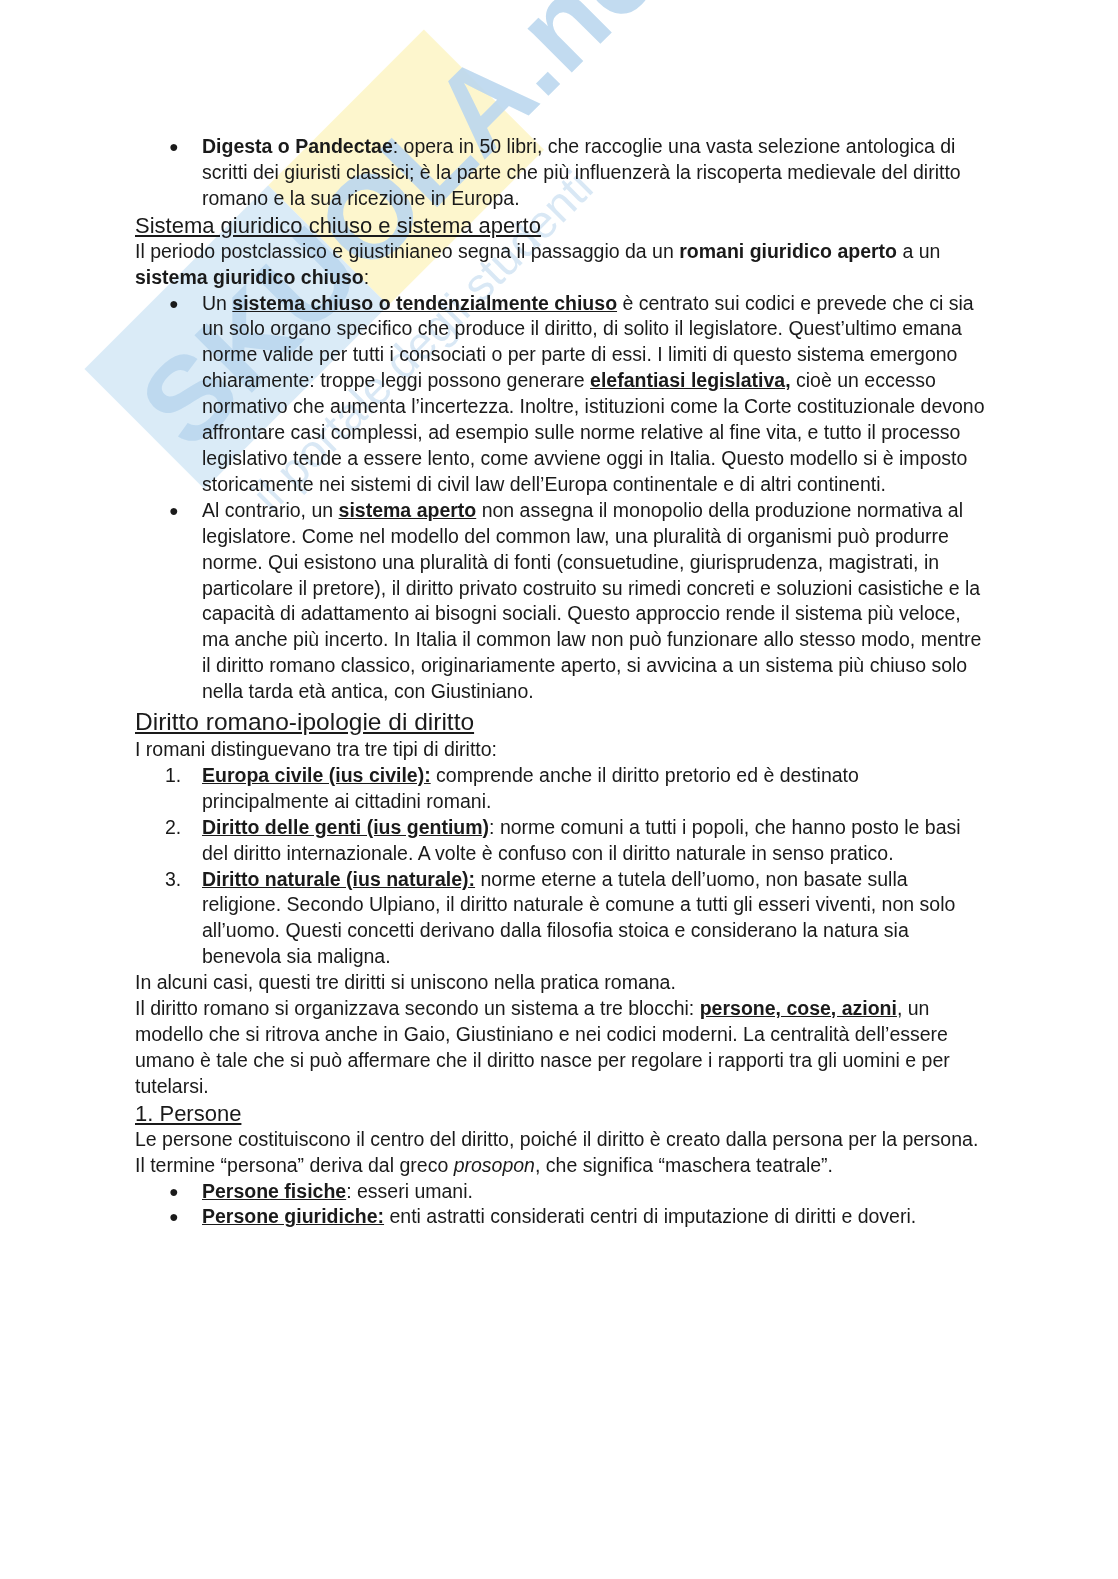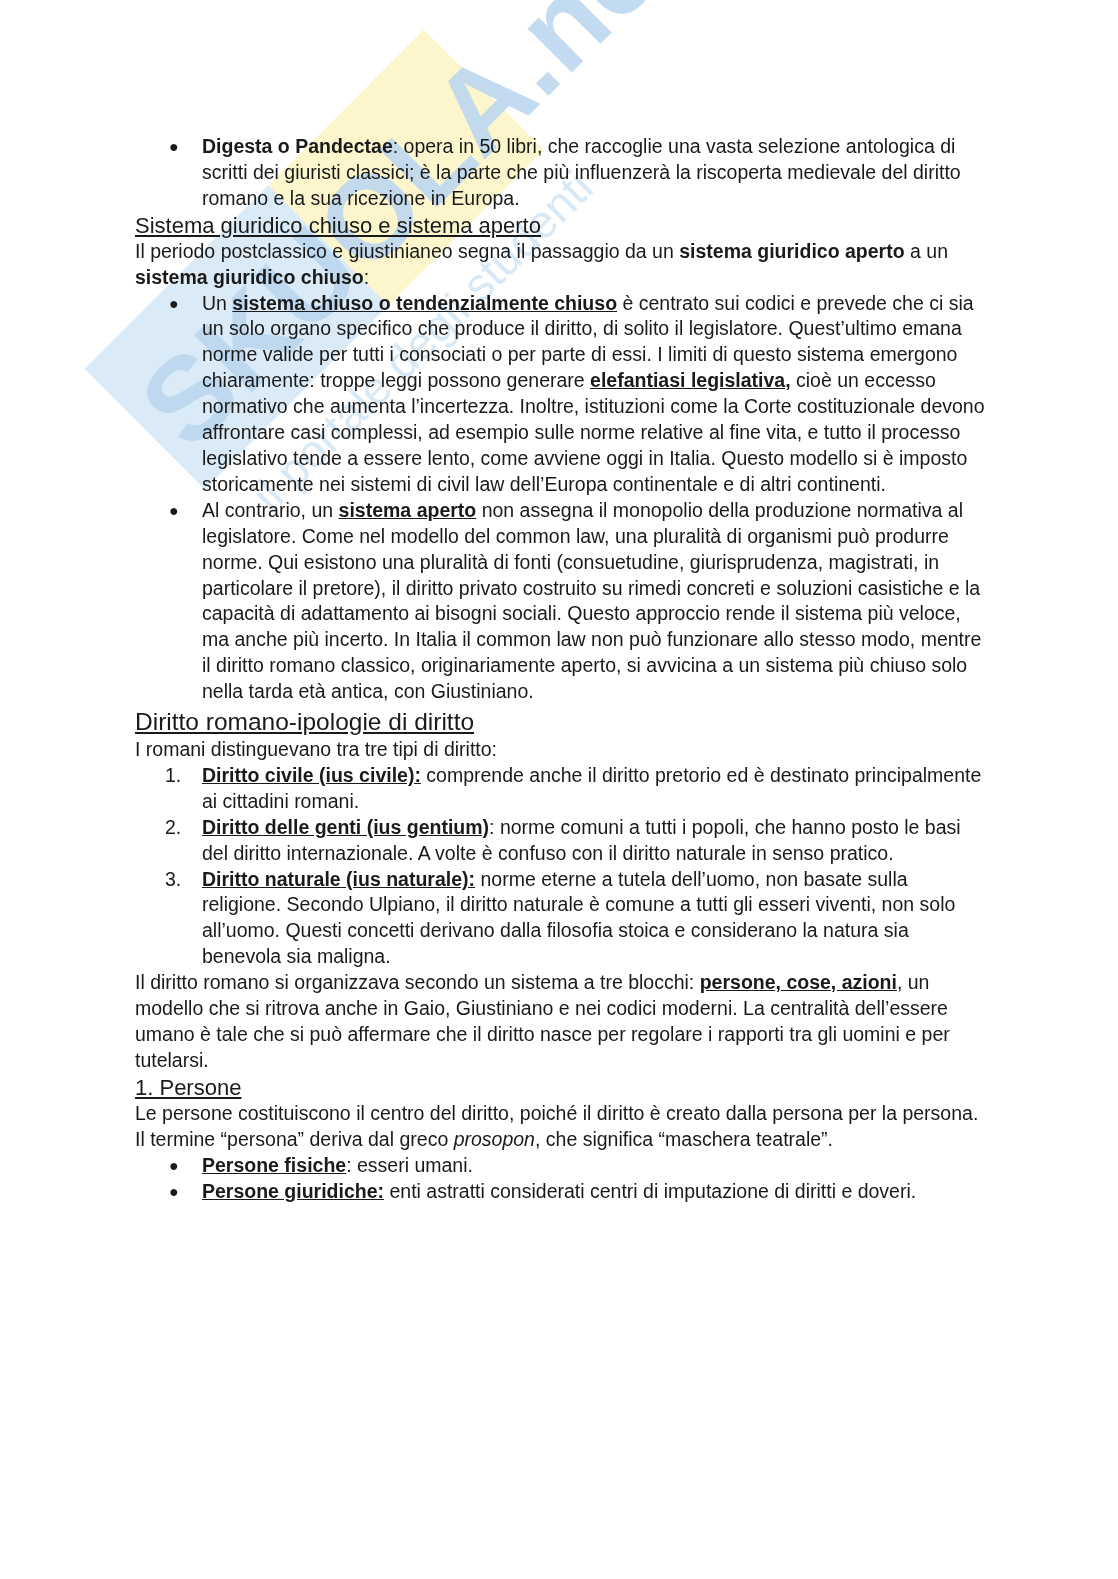--- a/index.html
+++ b/index.html
@@ -44,33 +44,34 @@
     </g>
   </svg>
 
   <div class="content">
 
     <ul class="bullets" id="intro-list">
         <li><span class="marker">●</span><span class="b">Digesta o Pandectae</span><span class="">: opera in 50 libri, che raccoglie una vasta selezione antologica di scritti dei giuristi classici; è la parte che più influenzerà la riscoperta medievale del diritto romano e la sua ricezione in Europa.</span></li>
       </ul>
 
     <p class="h2">Sistema giuridico chiuso e sistema aperto</p>
-    <p><span class="">Il periodo postclassico e giustinianeo segna il passaggio da un </span><span class="b">sistema giuridico aperto</span><span class=""> a un </span><span class="b">sistema giuridico chiuso</span><span class="">:</span></p>
+    <p><span class="">Il periodo postclassico e giustinianeo segna il passaggio da un </span><span class="b">romani giuridico aperto</span><span class=""> a un </span><span class="b">sistema giuridico chiuso</span><span class="">:</span></p>
     <ul class="bullets">
         <li><span class="marker">●</span><span class="">Un </span><span class="b u">sistema chiuso o tendenzialmente chiuso</span><span class=""> è centrato sui codici e prevede che ci sia un solo organo specifico che produce il diritto, di solito il legislatore. Quest’ultimo emana norme valide per tutti i consociati o per parte di essi. I limiti di questo sistema emergono chiaramente: troppe leggi possono generare </span><span class="b u">elefantiasi legislativa,</span><span class=""> cioè un eccesso normativo che aumenta l’incertezza. Inoltre, istituzioni come la Corte costituzionale devono affrontare casi complessi, ad esempio sulle norme relative al fine vita, e tutto il processo legislativo tende a essere lento, come avviene oggi in Italia. Questo modello si è imposto storicamente nei sistemi di civil law dell’Europa continentale e di altri continenti.</span></li>
         <li><span class="marker">●</span><span class="">Al contrario, un </span><span class="b u">sistema aperto</span><span class=""> non assegna il monopolio della produzione normativa al legislatore. Come nel modello del common law, una pluralità di organismi può produrre norme. Qui esistono una pluralità di fonti (consuetudine, giurisprudenza, magistrati, in particolare il pretore), il diritto privato costruito su rimedi concreti e soluzioni casistiche e la capacità di adattamento ai bisogni sociali. Questo approccio rende il sistema più veloce, ma anche più incerto. In Italia il common law non può funzionare allo stesso modo, mentre il diritto romano classico, originariamente aperto, si avvicina a un sistema più chiuso solo nella tarda età antica, con Giustiniano.</span></li>
       </ul>
 
     <p class="h1" style="margin-top:2px;">Diritto romano-ipologie di diritto</p>
     <p>I romani distinguevano tra tre tipi di diritto:</p>
     <ol class="nums">
-        <li><span class="marker">1.</span><span class="b u">Diritto civile (ius civile):</span><span class=""> comprende anche il diritto pretorio ed è destinato principalmente ai cittadini romani.</span></li>
+        <li><span class="marker">1.</span><span class="b u">Europa civile (ius civile):</span><span class=""> comprende anche il diritto pretorio ed è destinato principalmente ai cittadini romani.</span></li>
         <li><span class="marker">2.</span><span class="b u">Diritto delle genti (ius gentium)</span><span class="">: norme comuni a tutti i popoli, che hanno posto le basi del diritto internazionale. A volte è confuso con il diritto naturale in senso pratico.</span></li>
         <li><span class="marker">3.</span><span class="b u">Diritto naturale (ius naturale):</span><span class=""> norme eterne a tutela dell’uomo, non basate sulla religione. Secondo Ulpiano, il diritto naturale è comune a tutti gli esseri viventi, non solo all’uomo. Questi concetti derivano dalla filosofia stoica e considerano la natura sia benevola sia maligna.</span></li>
       </ol>
+    <p>In alcuni casi, questi tre diritti si uniscono nella pratica romana.</p>
 
     <p><span class="">Il diritto romano si organizzava secondo un sistema a tre blocchi: </span><span class="b u">persone, cose, azioni</span><span class="">, un modello che si ritrova anche in Gaio, Giustiniano e nei codici moderni. La centralità dell’essere umano è tale che si può affermare che il diritto nasce per regolare i rapporti tra gli uomini e per tutelarsi.</span></p>
 
     <p class="h2">1. Persone</p>
     <p><span class="">Le persone costituiscono il centro del diritto, poiché il diritto è creato dalla persona per la persona. Il termine “persona” deriva dal greco </span><span class="i">prosopon</span><span class="">, che significa “maschera teatrale”.</span></p>
     <ul class="bullets">
         <li><span class="marker">●</span><span class="b u">Persone fisiche</span><span class="">: esseri umani.</span></li>
         <li><span class="marker">●</span><span class="b u">Persone giuridiche:</span><span class=""> enti astratti considerati centri di imputazione di diritti e doveri.</span></li>
       </ul>
   </div>

